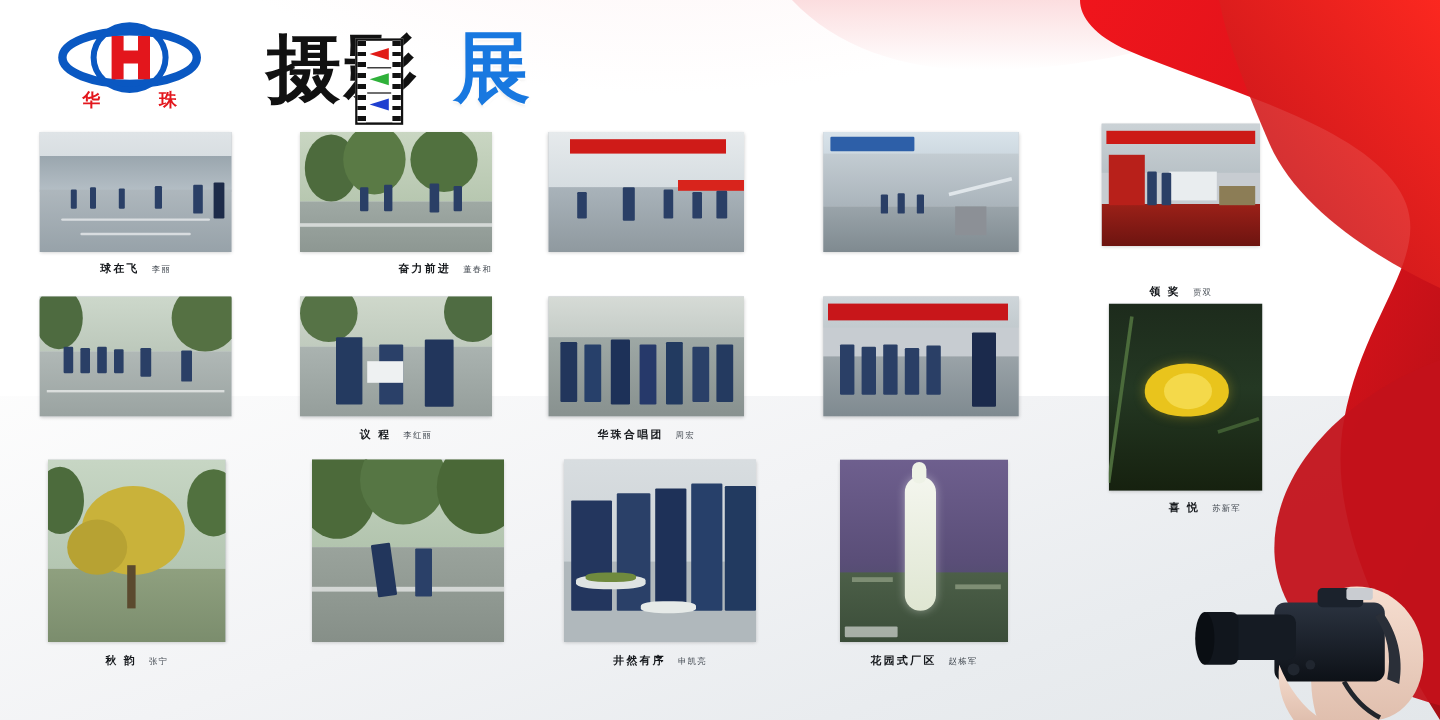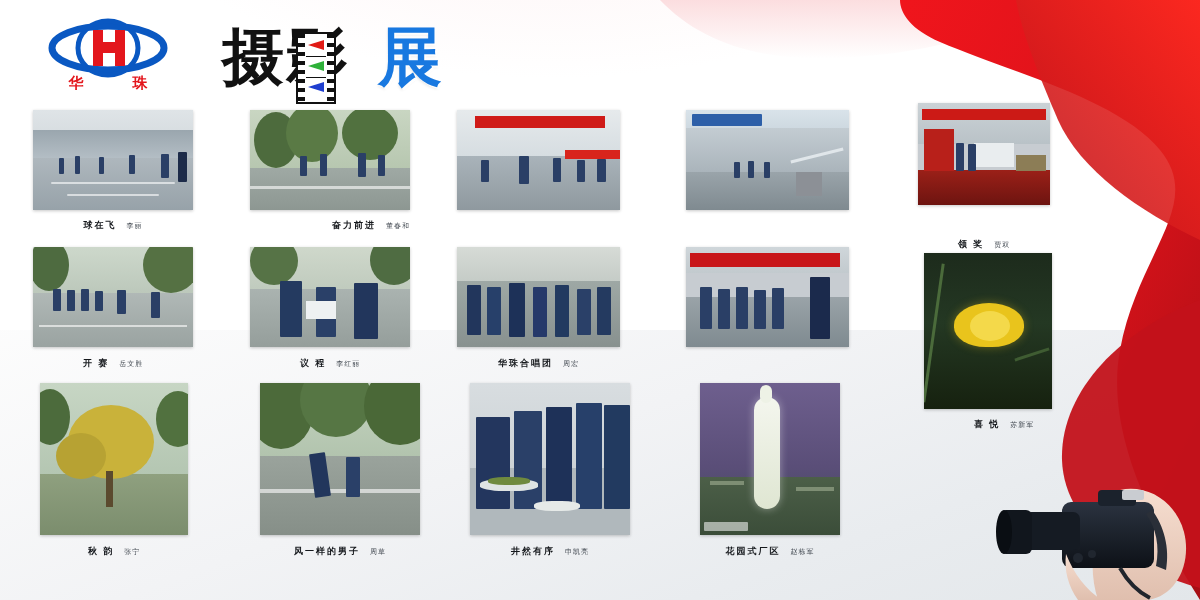--- a/index.html
+++ b/index.html
@@ -227,24 +227,20 @@
     <div class="tree" style="left:-4px;top:-8px;width:40px;height:52px;background:#4e6b40;"></div>
     <div class="tree" style="left:110px;top:-10px;width:56px;height:56px;background:#557143;"></div>
     <div class="fig" style="left:20px;top:42px;width:8px;height:22px;"></div>
     <div class="fig" style="left:34px;top:43px;width:8px;height:21px;"></div>
     <div class="fig" style="left:48px;top:42px;width:8px;height:22px;"></div>
     <div class="fig" style="left:62px;top:44px;width:8px;height:20px;"></div>
     <div class="fig" style="left:84px;top:43px;width:9px;height:24px;"></div>
     <div class="fig" style="left:118px;top:45px;width:9px;height:26px;"></div>
     <div class="lane" style="left:6px;top:78px;width:148px;height:2px;"></div>
   </div>
-  <div class="cap" style="left:33px;top:352px;width:160px;">
-    <span class="t">开 赛</span>
-    <span class="a">岳文胜</span>
-  </div>
 
   <div class="photo" style="left:250px;top:247px;width:160px;height:100px;">
     <div class="sky" style="height:42%;background:linear-gradient(#cfd8cb,#c0cbbe);"></div>
     <div class="ground" style="height:58%;background:linear-gradient(#aab3b0,#959e9b);"></div>
     <div class="tree" style="left:0px;top:-10px;width:48px;height:48px;background:#567346;"></div>
     <div class="tree" style="left:120px;top:-12px;width:48px;height:50px;background:#4f6c42;"></div>
     <div class="fig" style="left:30px;top:34px;width:22px;height:56px;background:#243a60;"></div>
     <div class="fig" style="left:66px;top:40px;width:20px;height:50px;background:#2a4068;"></div>
     <div class="fig" style="left:104px;top:36px;width:24px;height:56px;background:#22365c;"></div>
     <div style="position:absolute;left:56px;top:54px;width:30px;height:18px;background:#eef1f2;"></div>
@@ -310,24 +306,20 @@
 
   <div class="photo" style="left:260px;top:383px;width:160px;height:152px;">
     <div class="sky" style="height:48%;background:linear-gradient(#c5d4c0,#b2c4ae);"></div>
     <div class="ground" style="height:52%;background:linear-gradient(#9aa39c,#868f88);"></div>
     <div class="tree" style="left:-12px;top:-14px;width:66px;height:80px;background:#4c6a3a;"></div>
     <div class="tree" style="left:40px;top:-20px;width:72px;height:74px;background:#567644;"></div>
     <div class="tree" style="left:104px;top:-16px;width:72px;height:78px;background:#4a6837;"></div>
     <div class="lane" style="left:0;top:106px;width:160px;height:4px;"></div>
     <div class="fig" style="left:52px;top:70px;width:16px;height:44px;background:#22365c;transform:rotate(-8deg);"></div>
     <div class="fig" style="left:86px;top:74px;width:14px;height:40px;background:#2a4068;"></div>
-  </div>
-  <div class="cap" style="left:260px;top:540px;width:160px;">
-    <span class="t">风一样的男子</span>
-    <span class="a">周草</span>
   </div>
 
   <div class="photo" style="left:470px;top:383px;width:160px;height:152px;">
     <div style="position:absolute;inset:0;background:linear-gradient(#d8dde0,#c3cace);"></div>
     <div style="position:absolute;left:0;top:56%;width:100%;height:44%;background:#b0b8bc;"></div>
     <div class="fig" style="left:6px;top:34px;width:34px;height:92px;background:#23365e;"></div>
     <div class="fig" style="left:44px;top:28px;width:28px;height:98px;background:#2a4068;"></div>
     <div class="fig" style="left:76px;top:24px;width:26px;height:102px;background:#1e3158;"></div>
     <div class="fig" style="left:106px;top:20px;width:26px;height:106px;background:#27406a;"></div>
     <div class="fig" style="left:134px;top:22px;width:26px;height:104px;background:#223a60;"></div>

